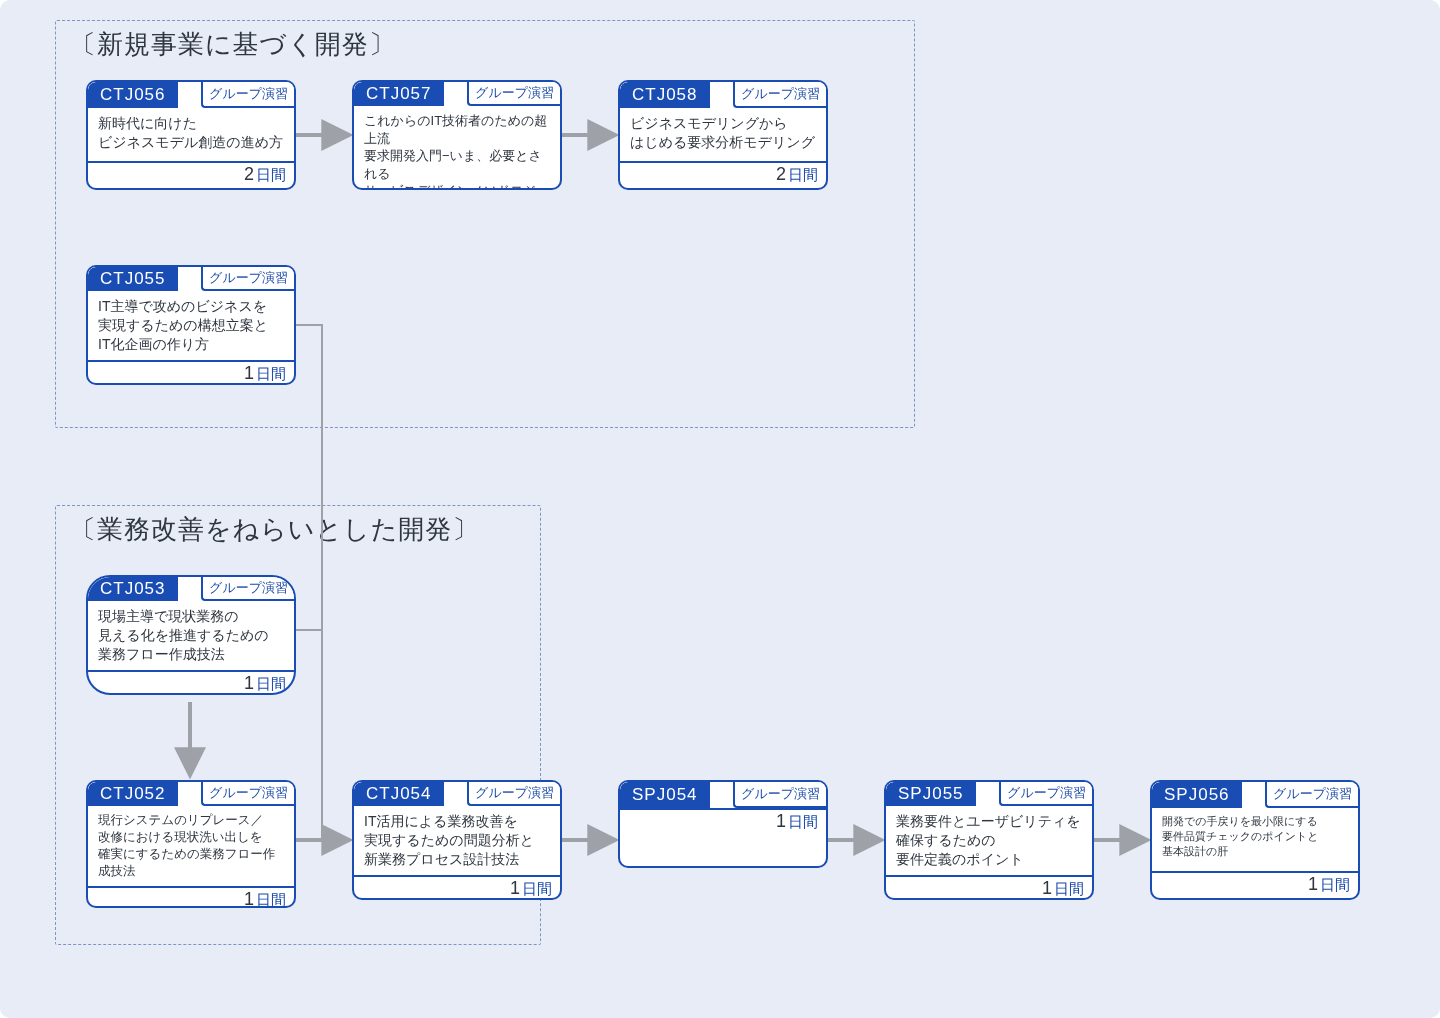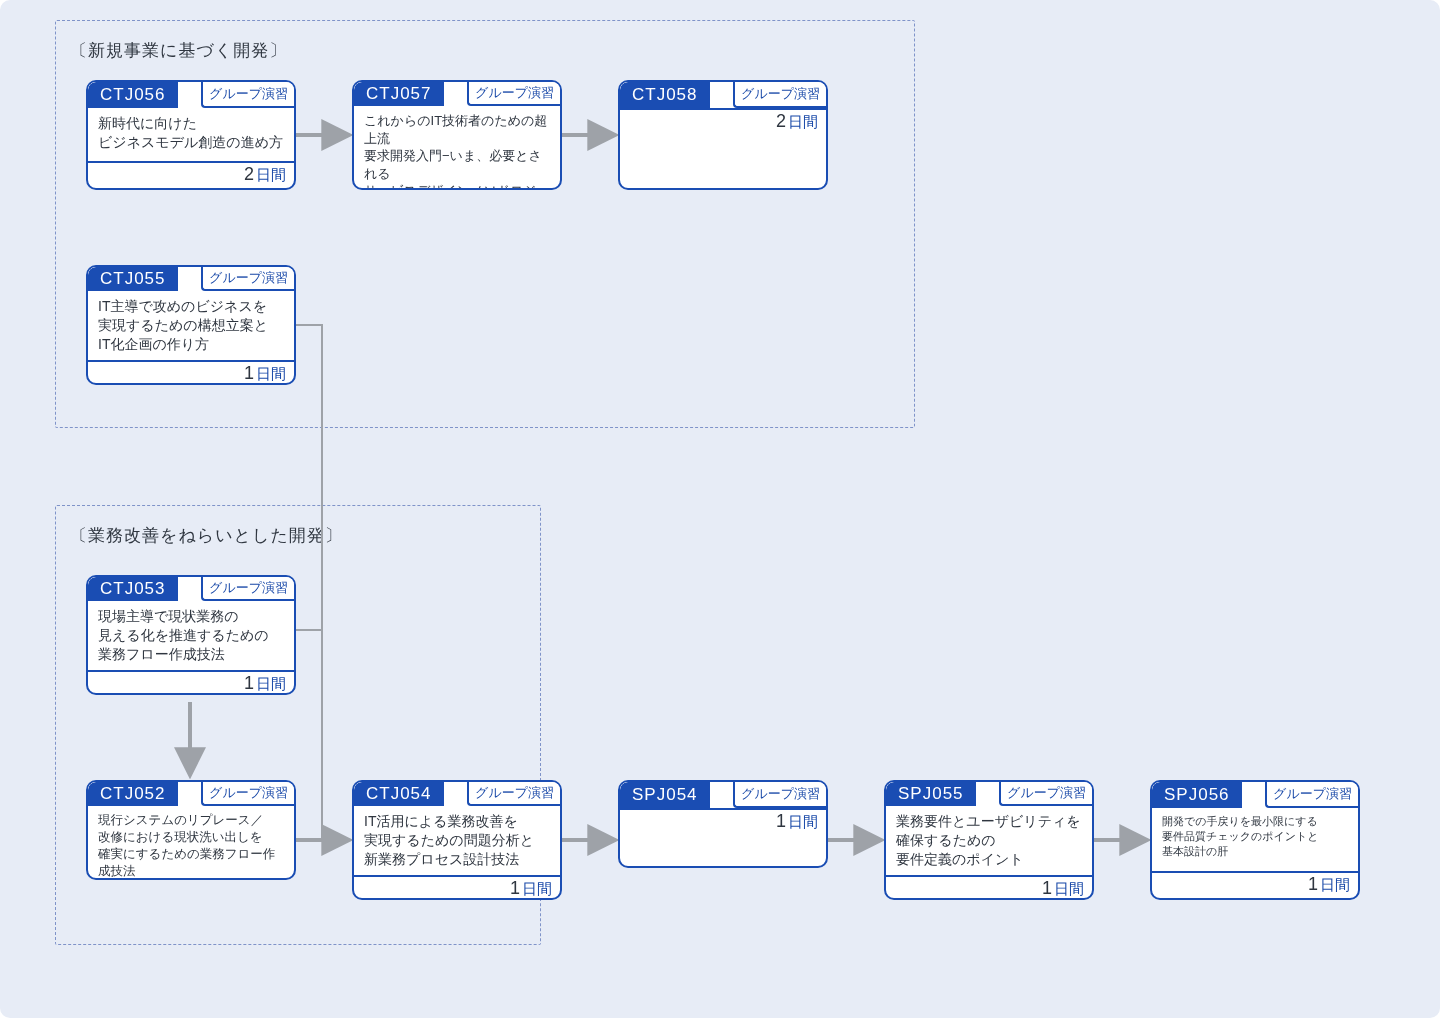--- a/index.html
+++ b/index.html
@@ -28,22 +28,22 @@
 
   
   .zone {
     position: absolute;
     border: 1px dashed var(--zone-border);
     background: transparent;
     border-radius: 2px;
   }
   .zone-title {
     position: absolute;
-    top: 18px; left: 14px;
-    font-size: 17px;
+    top: 6px; left: 14px;
+    font-size: 26px;
     letter-spacing: 1px;
     color: var(--body-text);
   }
 
   
   .card {
     position: absolute;
     width: 210px;
     background: var(--white);
     border: 2px solid var(--box-border);
@@ -185,20 +185,22 @@
 サービスデザインメソドロジー−</div>
 
   </div>
 
   <div class="card" style="left:618px; top:80px; height:110px;">
     <div class="hdr">
       <span class="code">CTJ058</span>
       <span class="spacer"></span>
       <span class="tag">グループ演習</span>
     </div>
+    <div class="title">ビジネスモデリングから
+はじめる要求分析モデリング</div>
     <div class="ftr">
       <span class="dur-num">2</span>
       <span class="dur-unit">日間</span>
     </div>
   </div>
 
   <div class="card" style="left:86px; top:265px; height:120px;">
     <div class="hdr">
       <span class="code">CTJ055</span>
       <span class="spacer"></span>
@@ -206,36 +208,36 @@
     </div>
     <div class="title">IT主導で攻めのビジネスを
 実現するための構想立案と
 IT化企画の作り方</div>
     <div class="ftr">
       <span class="dur-num">1</span>
       <span class="dur-unit">日間</span>
     </div>
   </div>
 
-  <div class="card" style="left:86px; top:575px; height:120px;">
+  <div class="card" style="left:86px; top:575px; height:120px;border-radius:24px;">
     <div class="hdr">
       <span class="code">CTJ053</span>
       <span class="spacer"></span>
       <span class="tag">グループ演習</span>
     </div>
     <div class="title">現場主導で現状業務の
 見える化を推進するための
 業務フロー作成技法</div>
     <div class="ftr">
       <span class="dur-num">1</span>
       <span class="dur-unit">日間</span>
     </div>
   </div>
 
-  <div class="card" style="left:86px; top:780px; height:100px;">
+  <div class="card" style="left:86px; top:780px; height:128px;">
     <div class="hdr">
       <span class="code">CTJ052</span>
       <span class="spacer"></span>
       <span class="tag">グループ演習</span>
     </div>
     <div class="title" style="font-size:12.5px;">現行システムのリプレース／
 改修における現状洗い出しを
 確実にするための業務フロー作成技法</div>
     <div class="ftr">
       <span class="dur-num">1</span>

